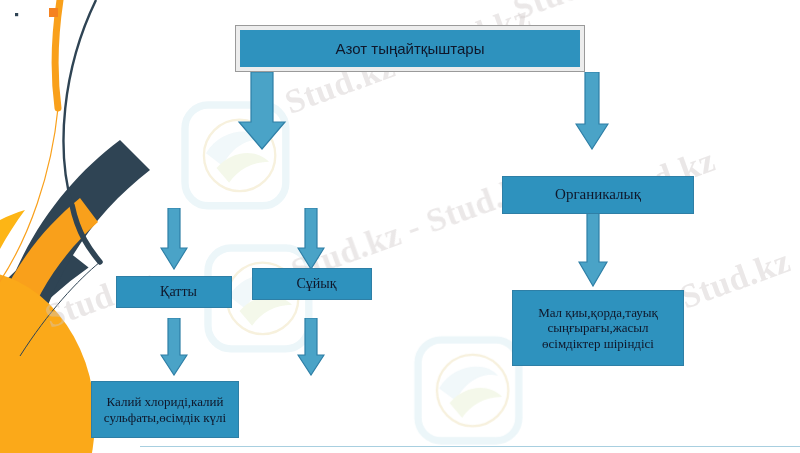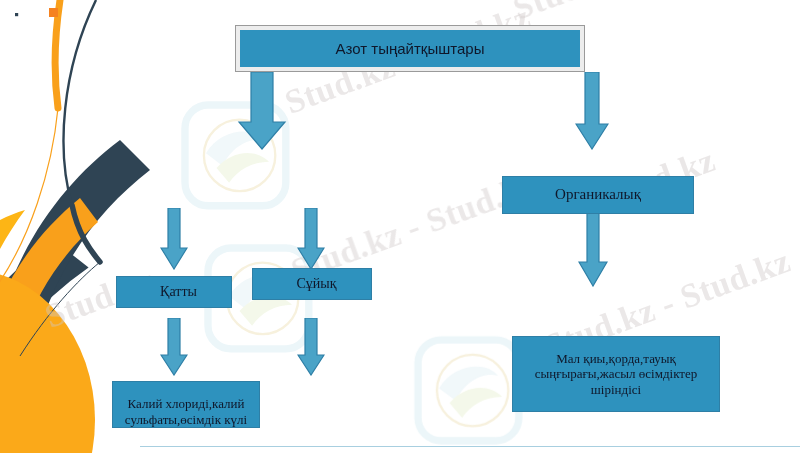--- a/index.html
+++ b/index.html
@@ -190,24 +190,24 @@
   </div>
 
   <div class="node node-sub" style="left:116px; top:276px; width:116px; height:32px;">
     <span>Қатты</span>
   </div>
 
   <div class="node node-sub" style="left:252px; top:268px; width:120px; height:32px;">
     <span>Сұйық</span>
   </div>
 
-  <div class="node node-leaf" style="left:112px; top:381px; width:148px; height:47px;align-items:flex-end;">
+  <div class="node node-leaf" style="left:91px; top:381px; width:148px; height:57px;">
     <span>Калий хлориді,калий сульфаты,өсімдік күлі</span>
   </div>
 
 
-  <div class="node node-leaf" style="left:512px; top:290px; width:208px; height:76px;margin-top:46px;">
+  <div class="node node-leaf" style="left:512px; top:290px; width:172px; height:76px;">
     <span>Мал қиы,қорда,тауық сыңғырағы,жасыл өсімдіктер шіріндісі</span>
   </div>
 
   <div class="bottom-rule"></div>
 
 </div>
 
 </body></html>

